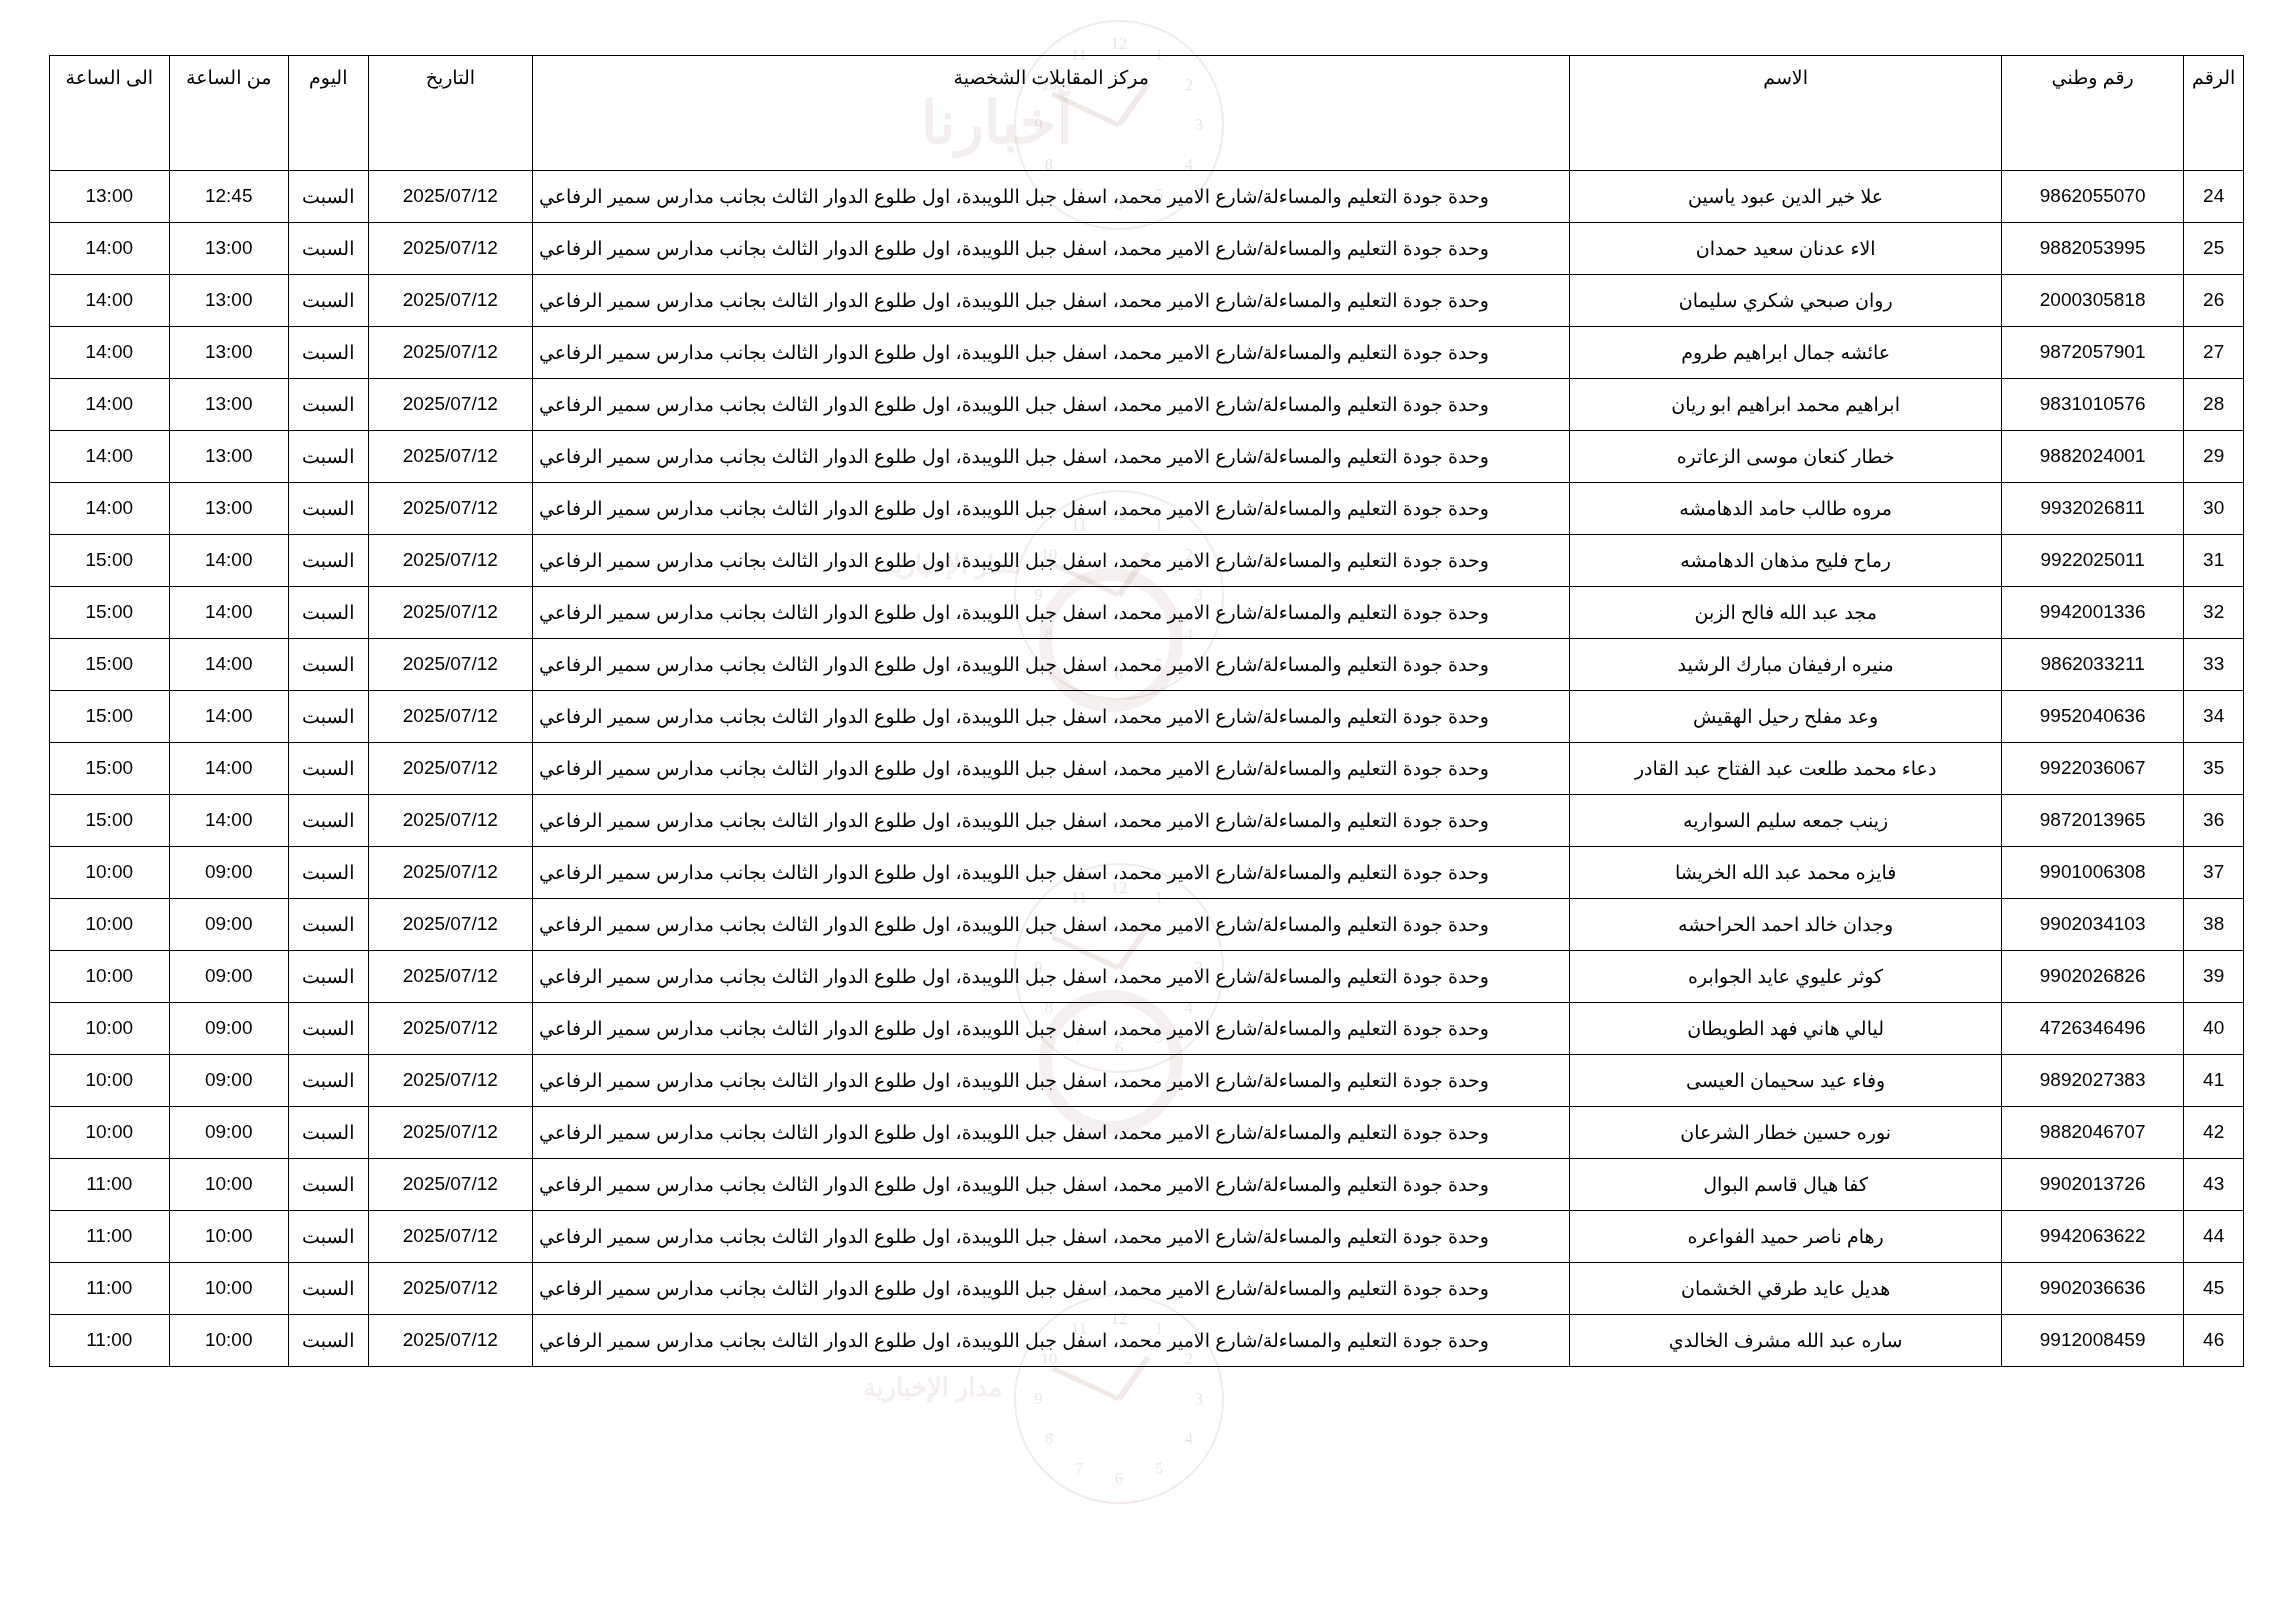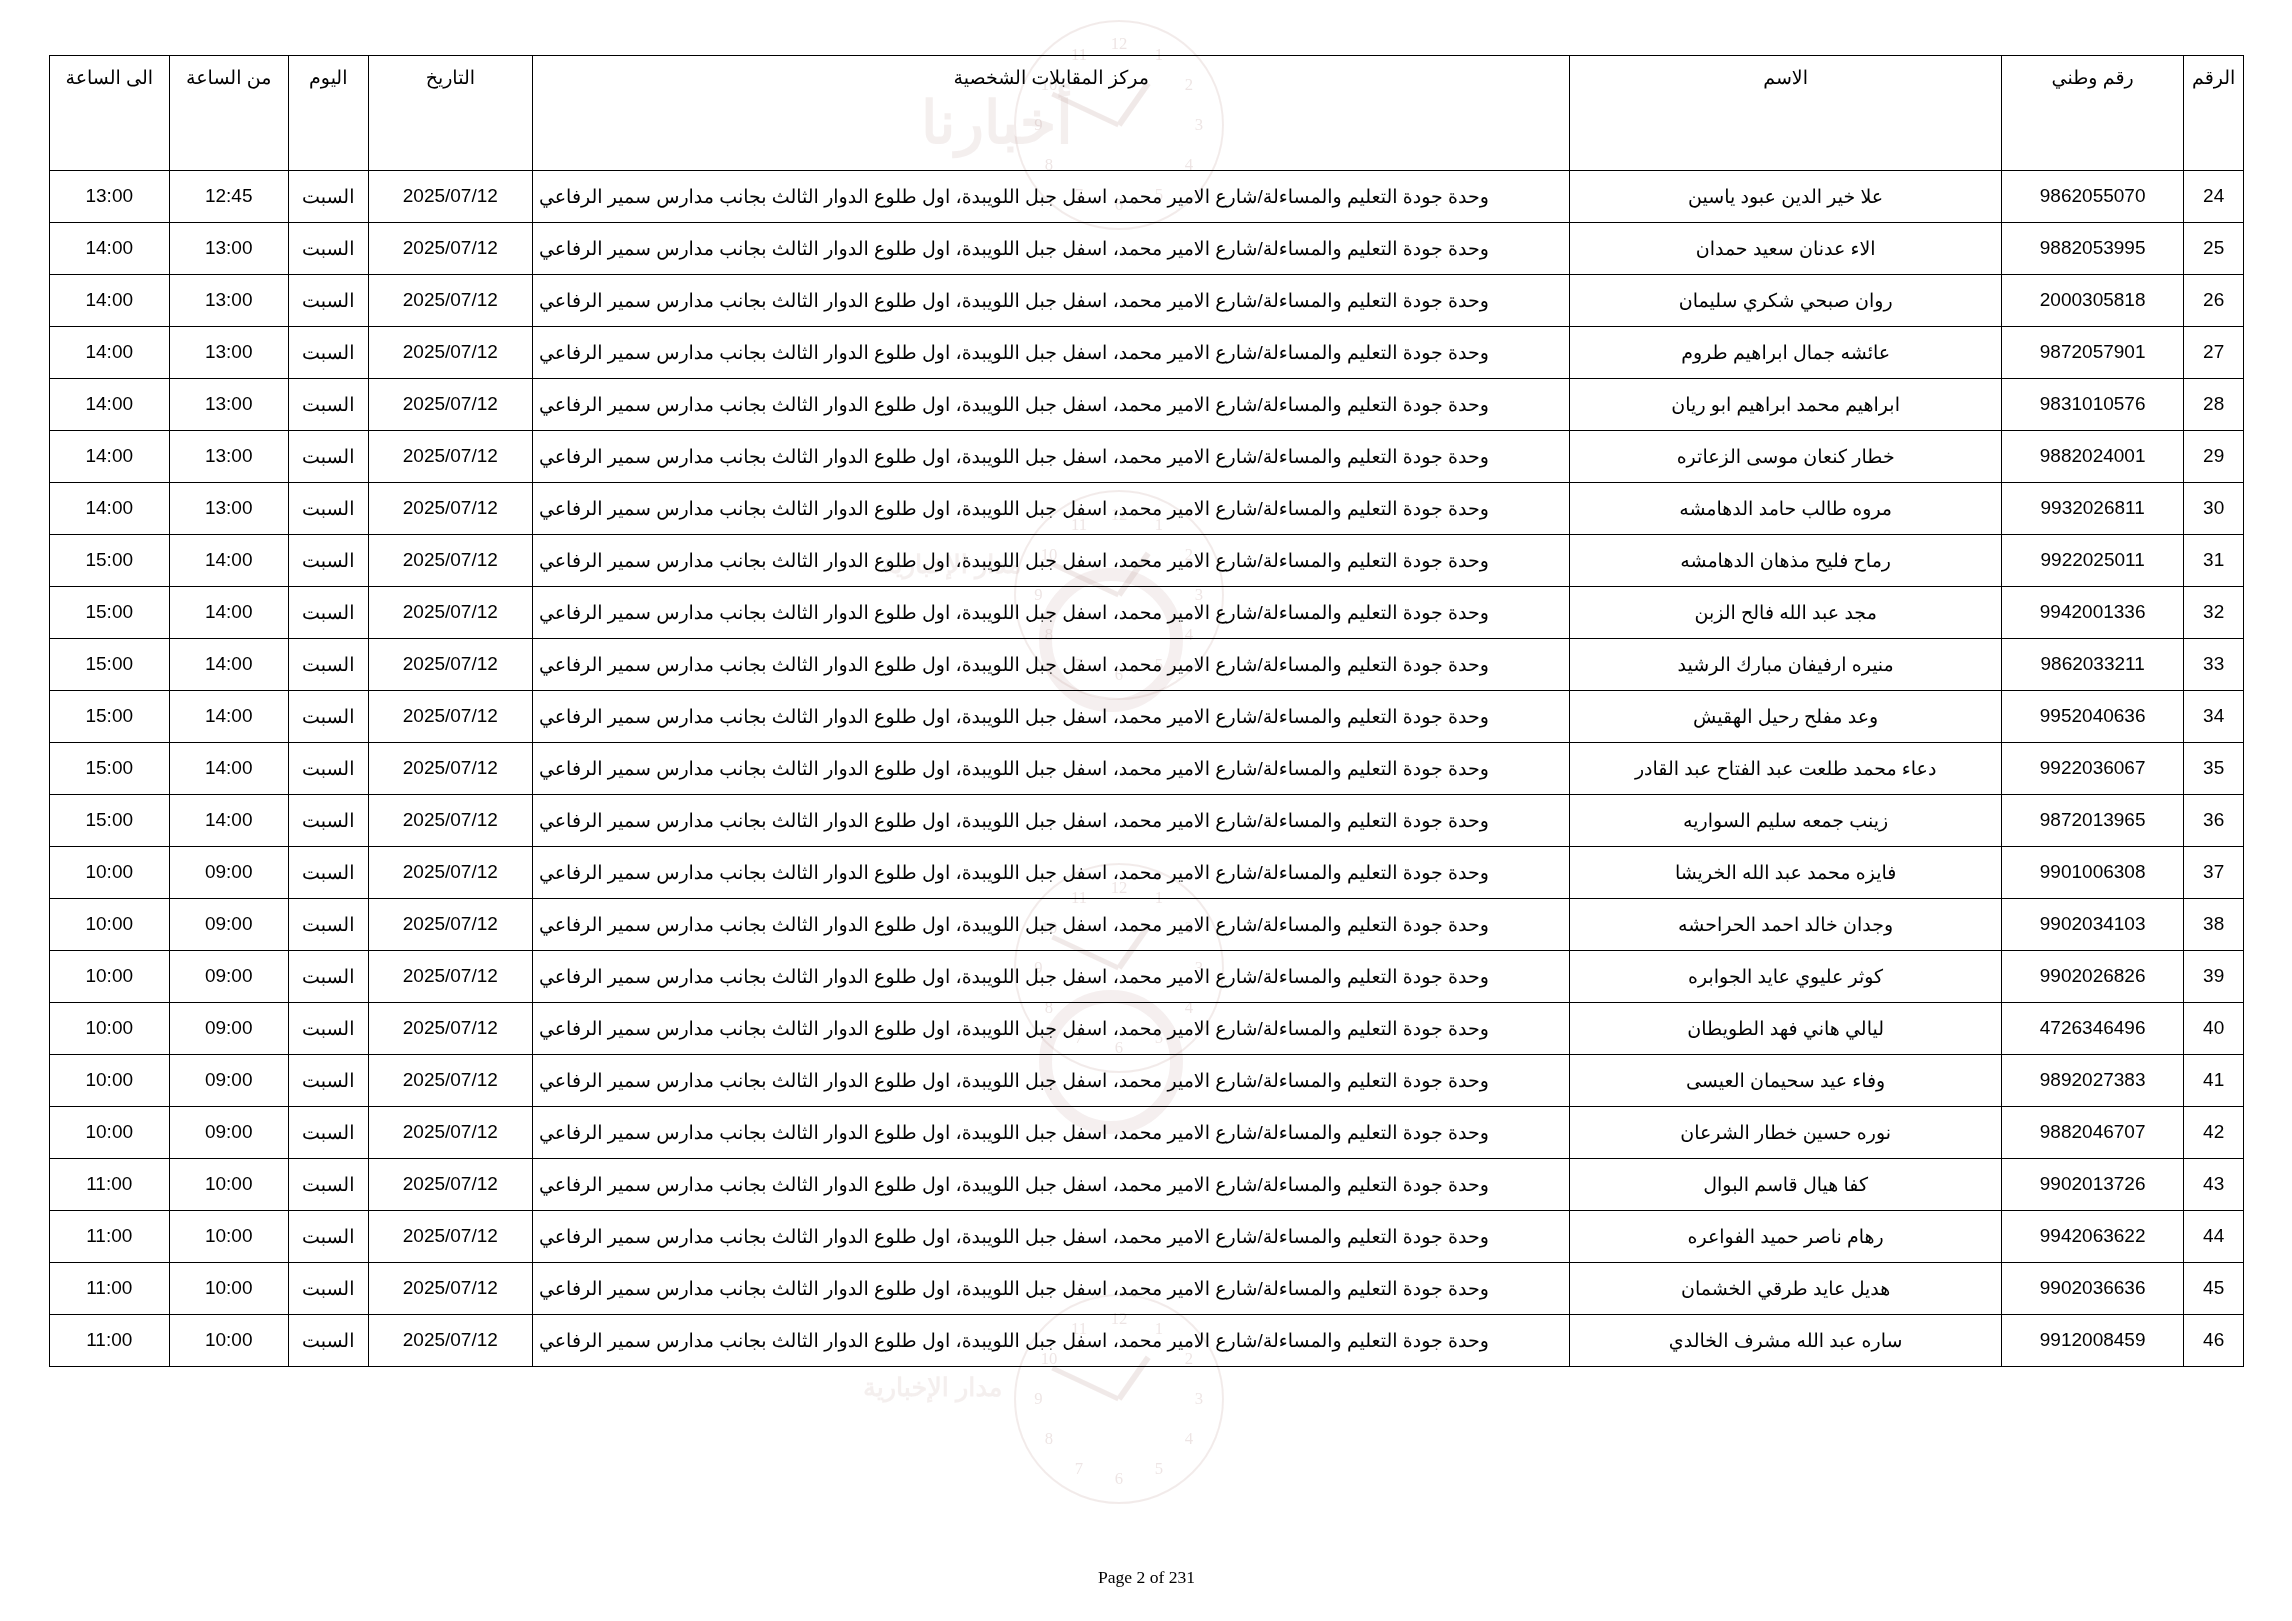--- a/index.html
+++ b/index.html
@@ -457,15 +457,14 @@
             <td class="center">وحدة جودة التعليم والمساءلة/شارع الامير محمد، اسفل جبل اللويبدة، اول طلوع الدوار الثالث بجانب مدارس سمير الرفاعي</td>
             <td class="date">2025/07/12</td>
             <td class="day">السبت</td>
             <td class="from">10:00</td>
             <td class="to">11:00</td>
           </tr>
         </tbody>
     </table>
   </div>
 
-  <div class="footer">Page 2 of 231</div>
 </div>
 
 
 </body></html>

